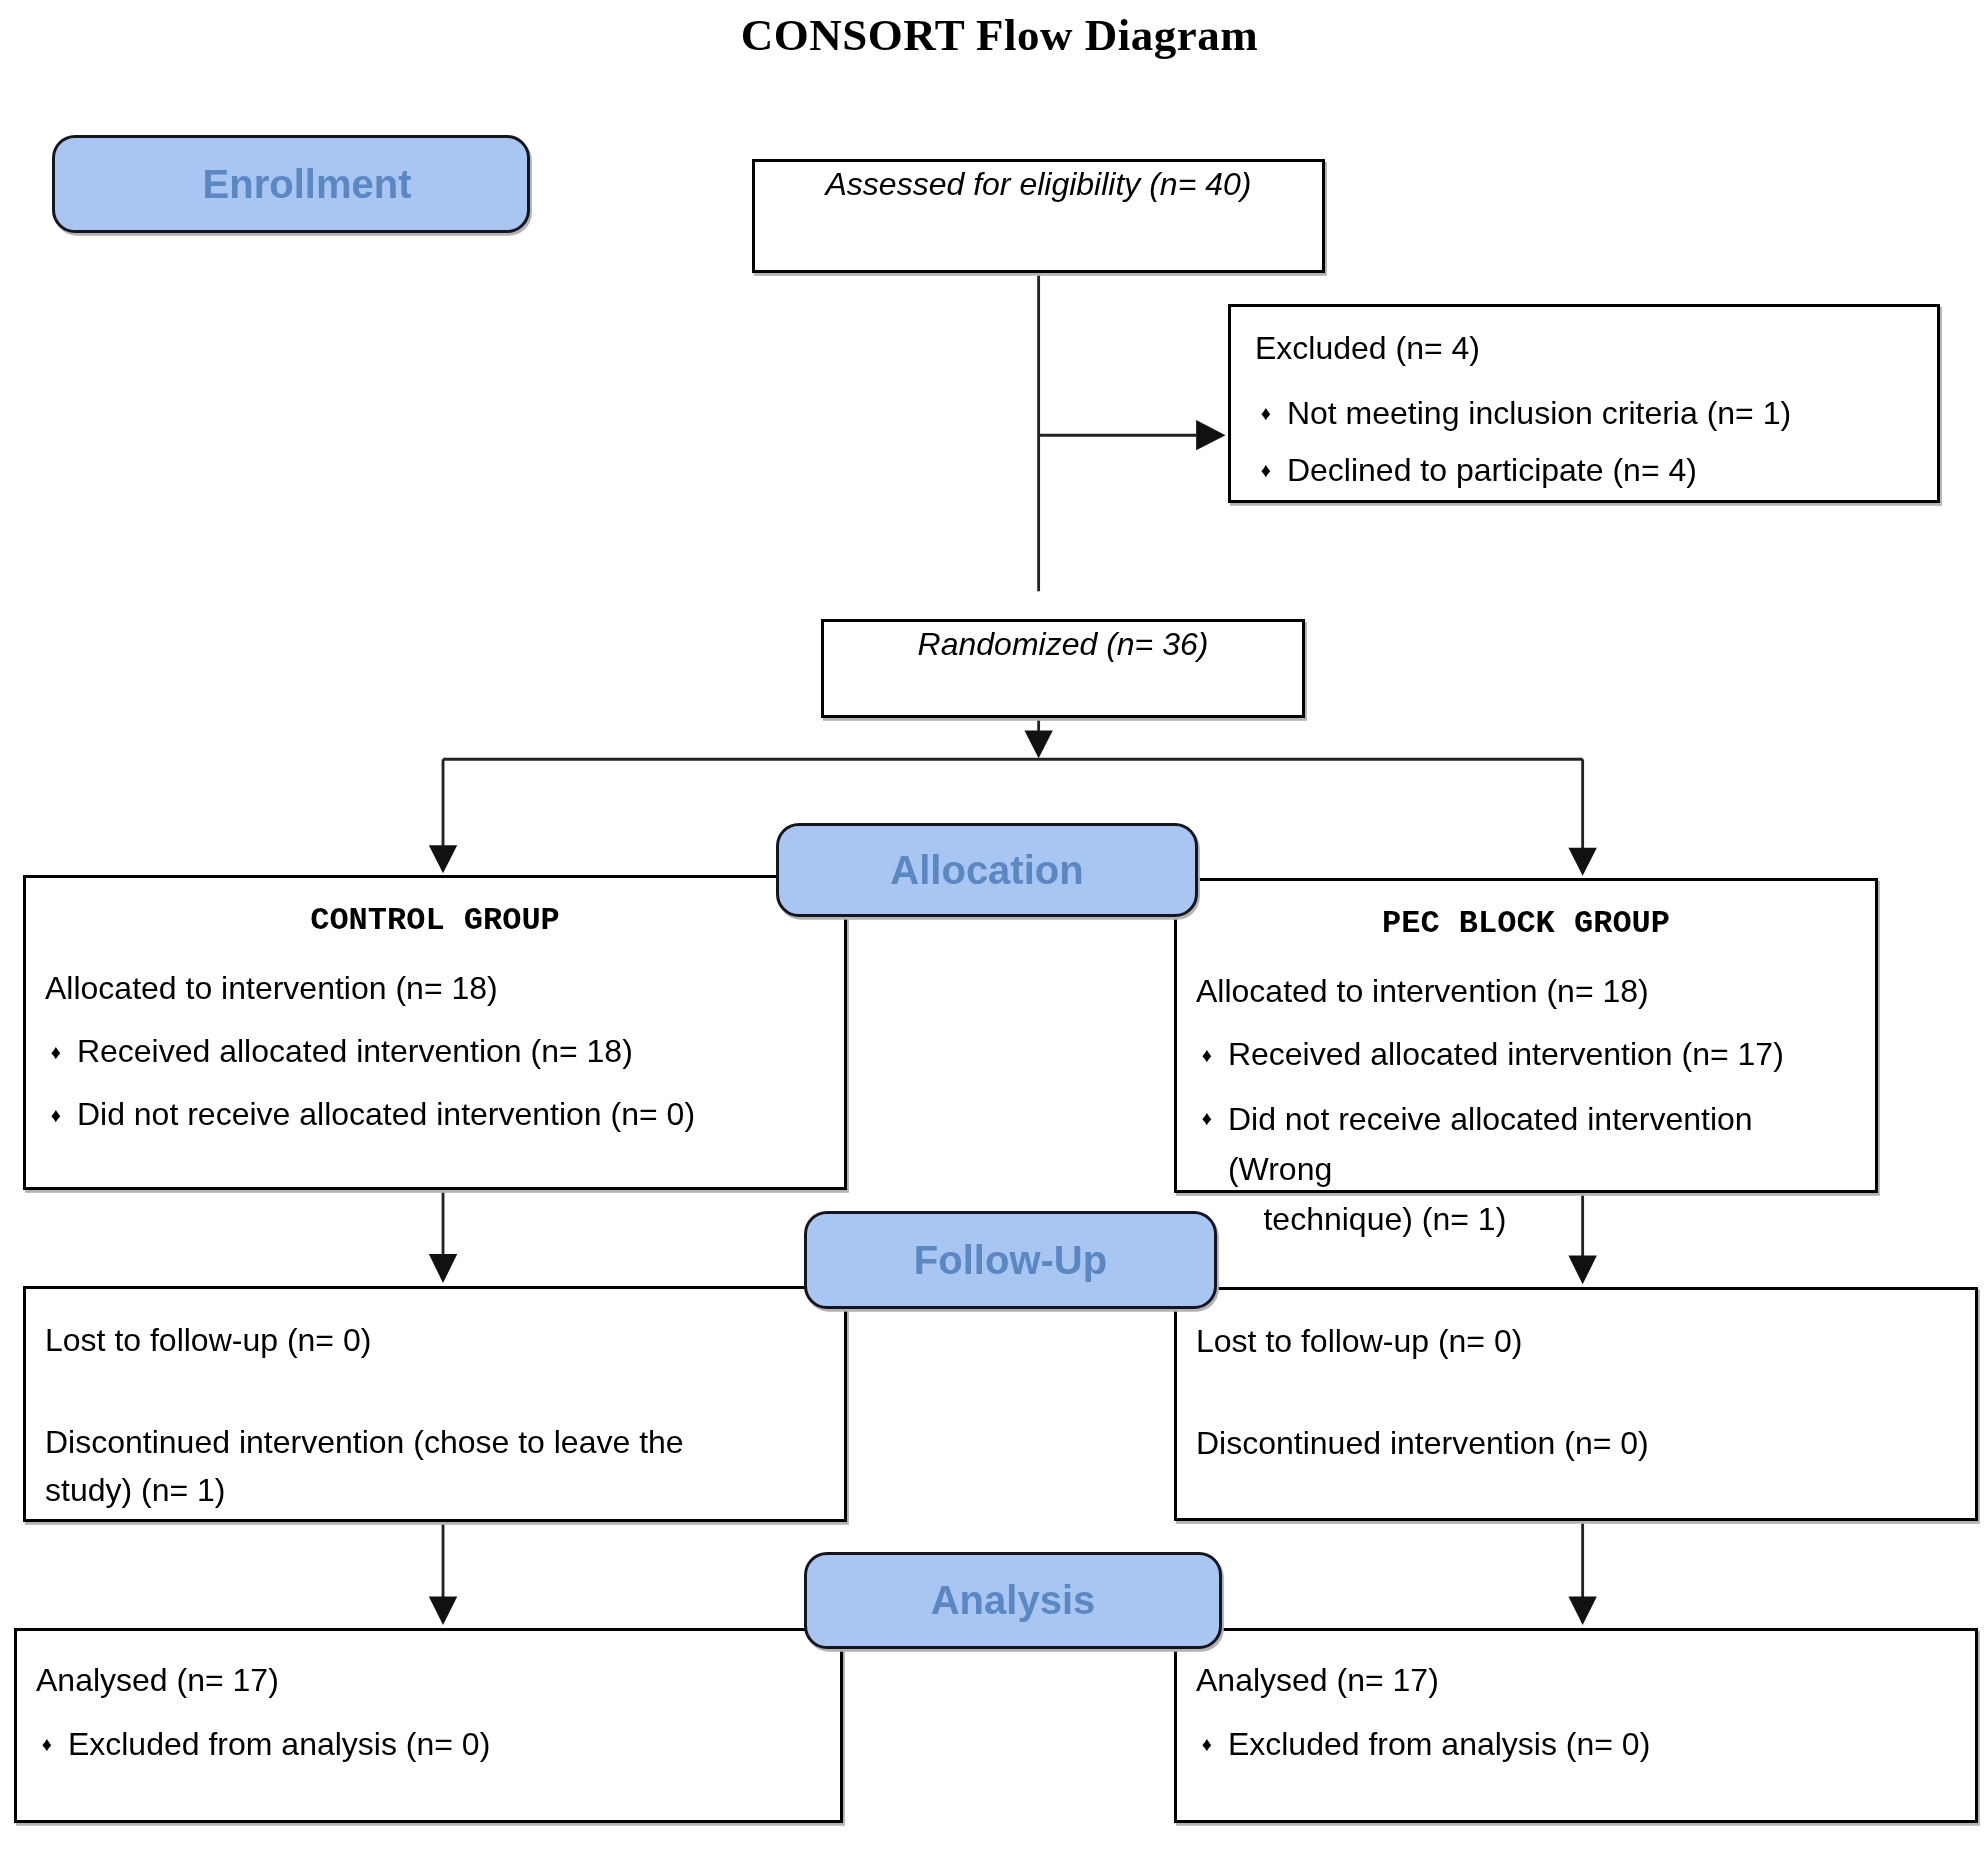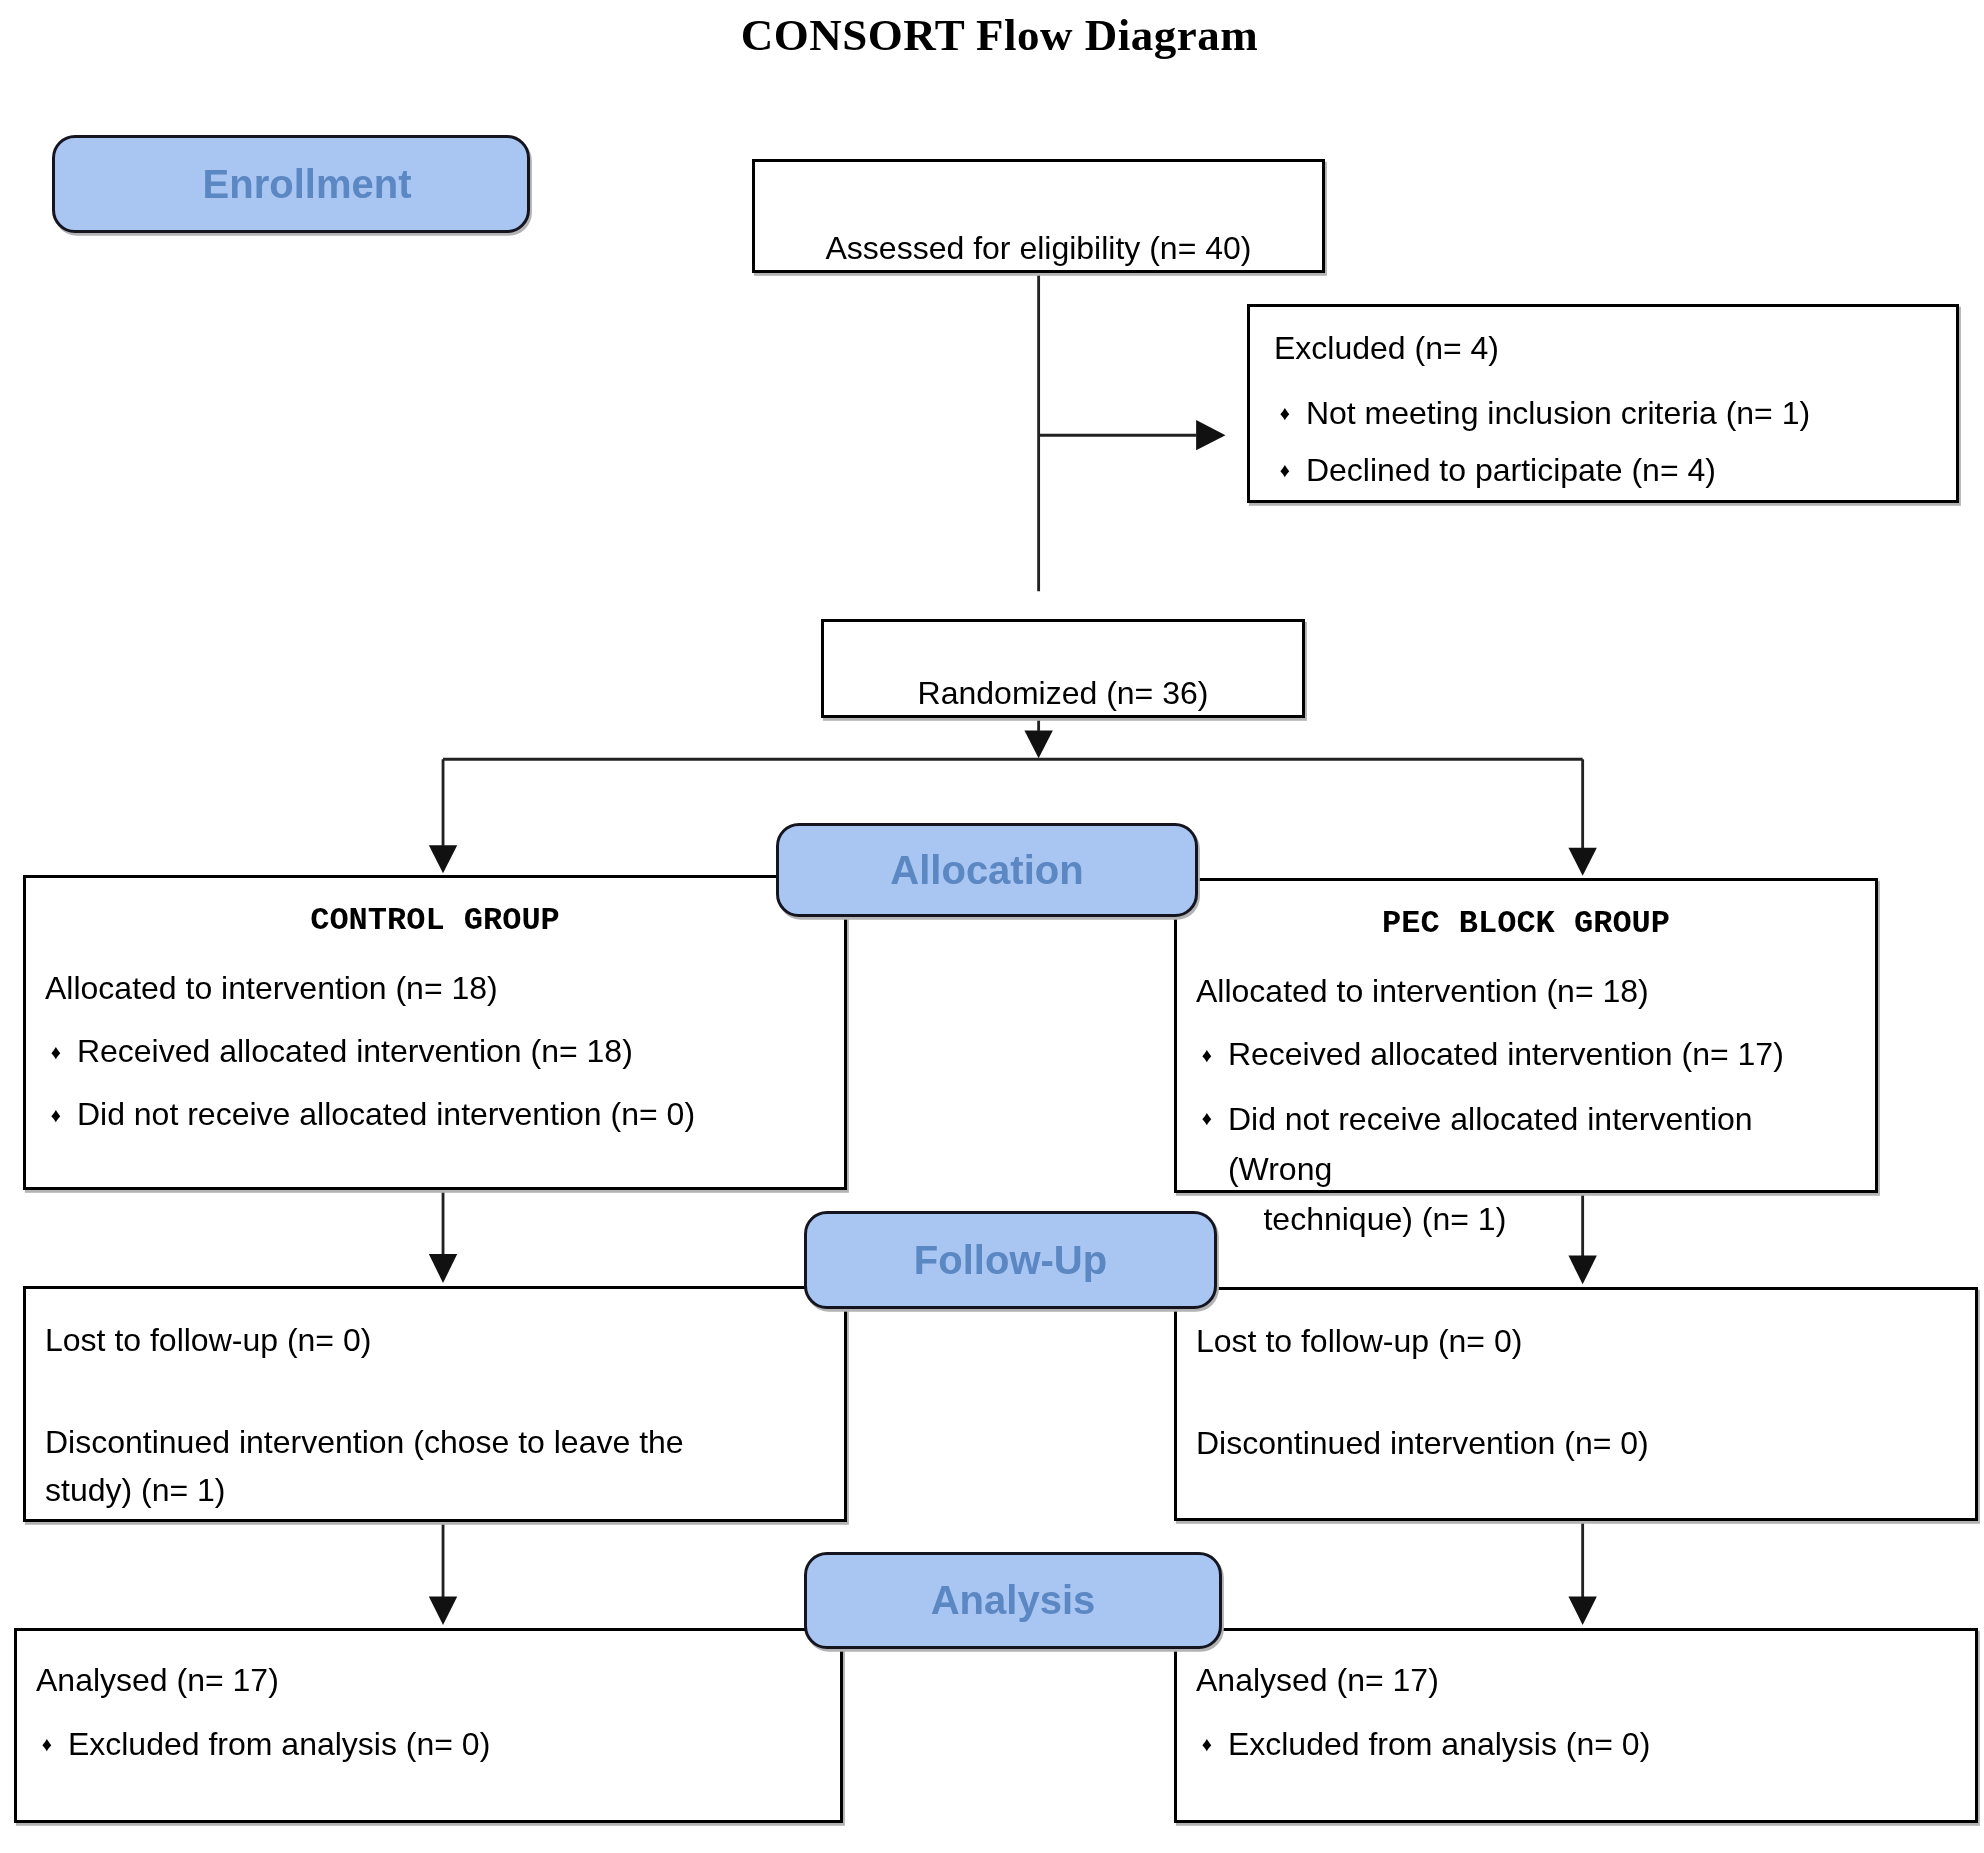--- a/index.html
+++ b/index.html
@@ -41,22 +41,22 @@
   }
   .wbox{
     position:absolute;
     background:var(--box-fill);
     border:3.8px solid var(--box-border);
     box-shadow:1.9px 2.8px 0 var(--shadow);
     box-sizing:border-box;
     font-size:32px;line-height:1.38;
     z-index:2;
   }
-  .center-text{display:flex;align-items:flex-end;justify-content:center;text-align:center;}
-  .pad{padding:19px 5px 0 24px;margin-left:19px;}
+  .center-text{display:flex;align-items:flex-start;justify-content:center;text-align:center;font-style:italic;}
+  .pad{padding:19px 5px 0 24px;}
   .group-heading{
     text-align:center;font-weight:bold;
     margin:21px 14px 23px 14px;
     font-family:Liberation Mono, monospace;
   }
   .intro-line{margin:0 0 19px 0;white-space:pre-wrap;}
   .bullet-row{display:flex;align-items:flex-start;margin:0 0 19px 0;}
   .bullet-glyph{
     flex:0 0 auto;
     font-size:20px;line-height:1;

